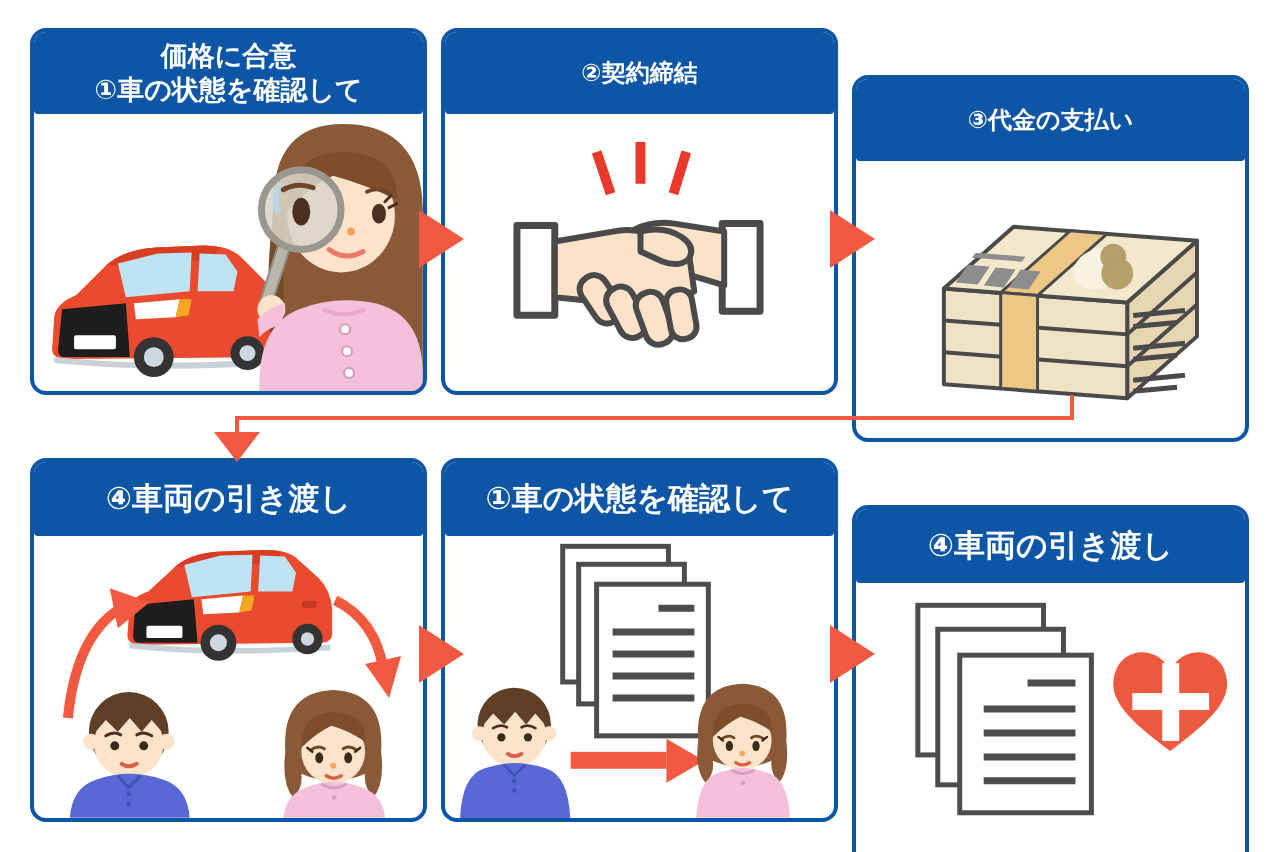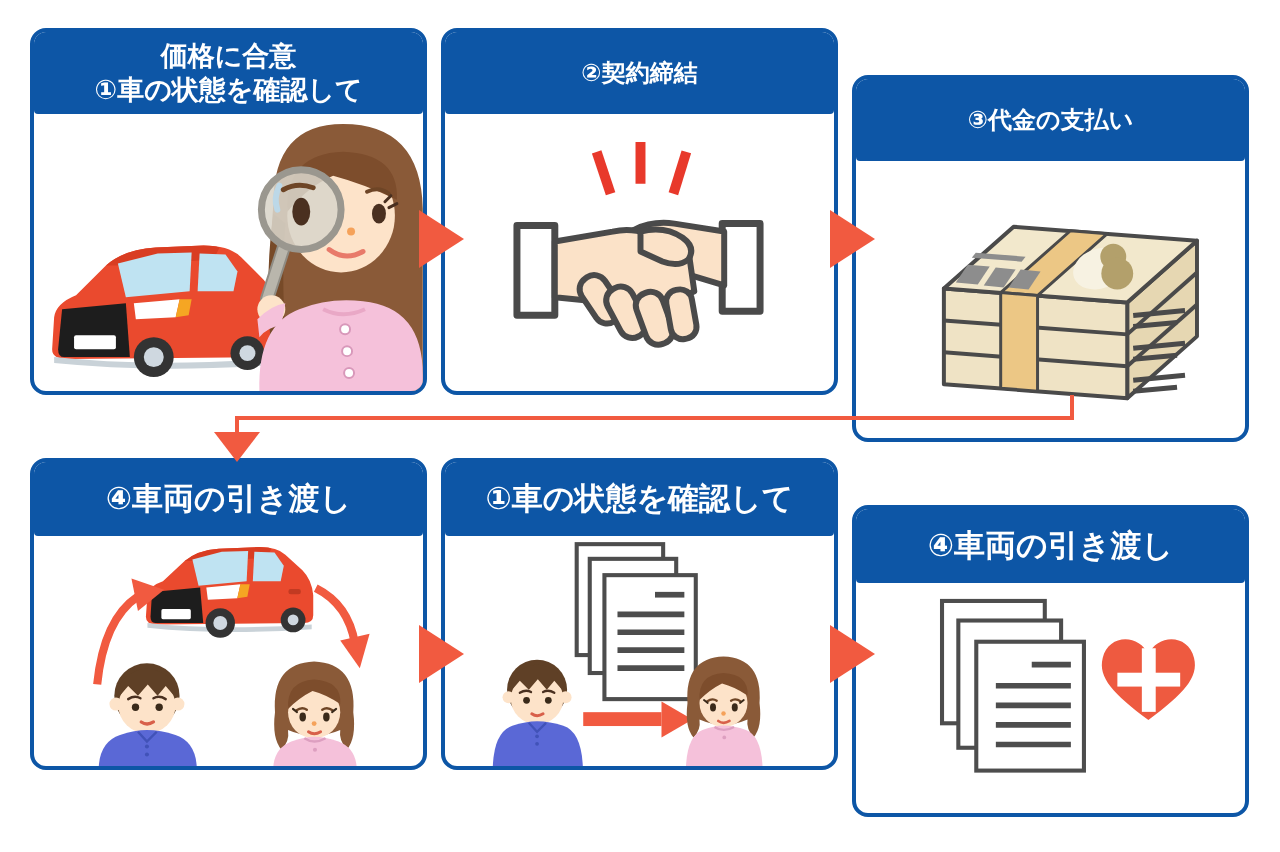--- a/index.html
+++ b/index.html
@@ -23,21 +23,21 @@
   body{
     position:relative;background:#ffffff;overflow:hidden;
     font-family:"DejaVu Sans","Liberation Sans",sans-serif;
   }
   .panel{
     position:absolute;width:397px;background:#fff;
     border:4px solid var(--panel-blue);border-radius:16px;overflow:hidden;
     display:flex;flex-direction:column;
   }
   .row1{top:28px;height:367px;}
-  .row2{top:458px;height:312px;}
+  .row2{top:458px;height:364px;}
   .col1{left:30px;}
   .col2{left:441px;}
   .col3{left:852px;margin-top:47px;}
   .panel-header{
     background:var(--panel-blue);color:#fff;
     display:flex;flex-direction:column;align-items:center;justify-content:center;
     text-align:center;font-weight:bold;flex:0 0 auto;
     border-bottom-left-radius:4px;border-bottom-right-radius:4px;
   }
   .row1 .panel-header{height:82px;font-size:24px;}

